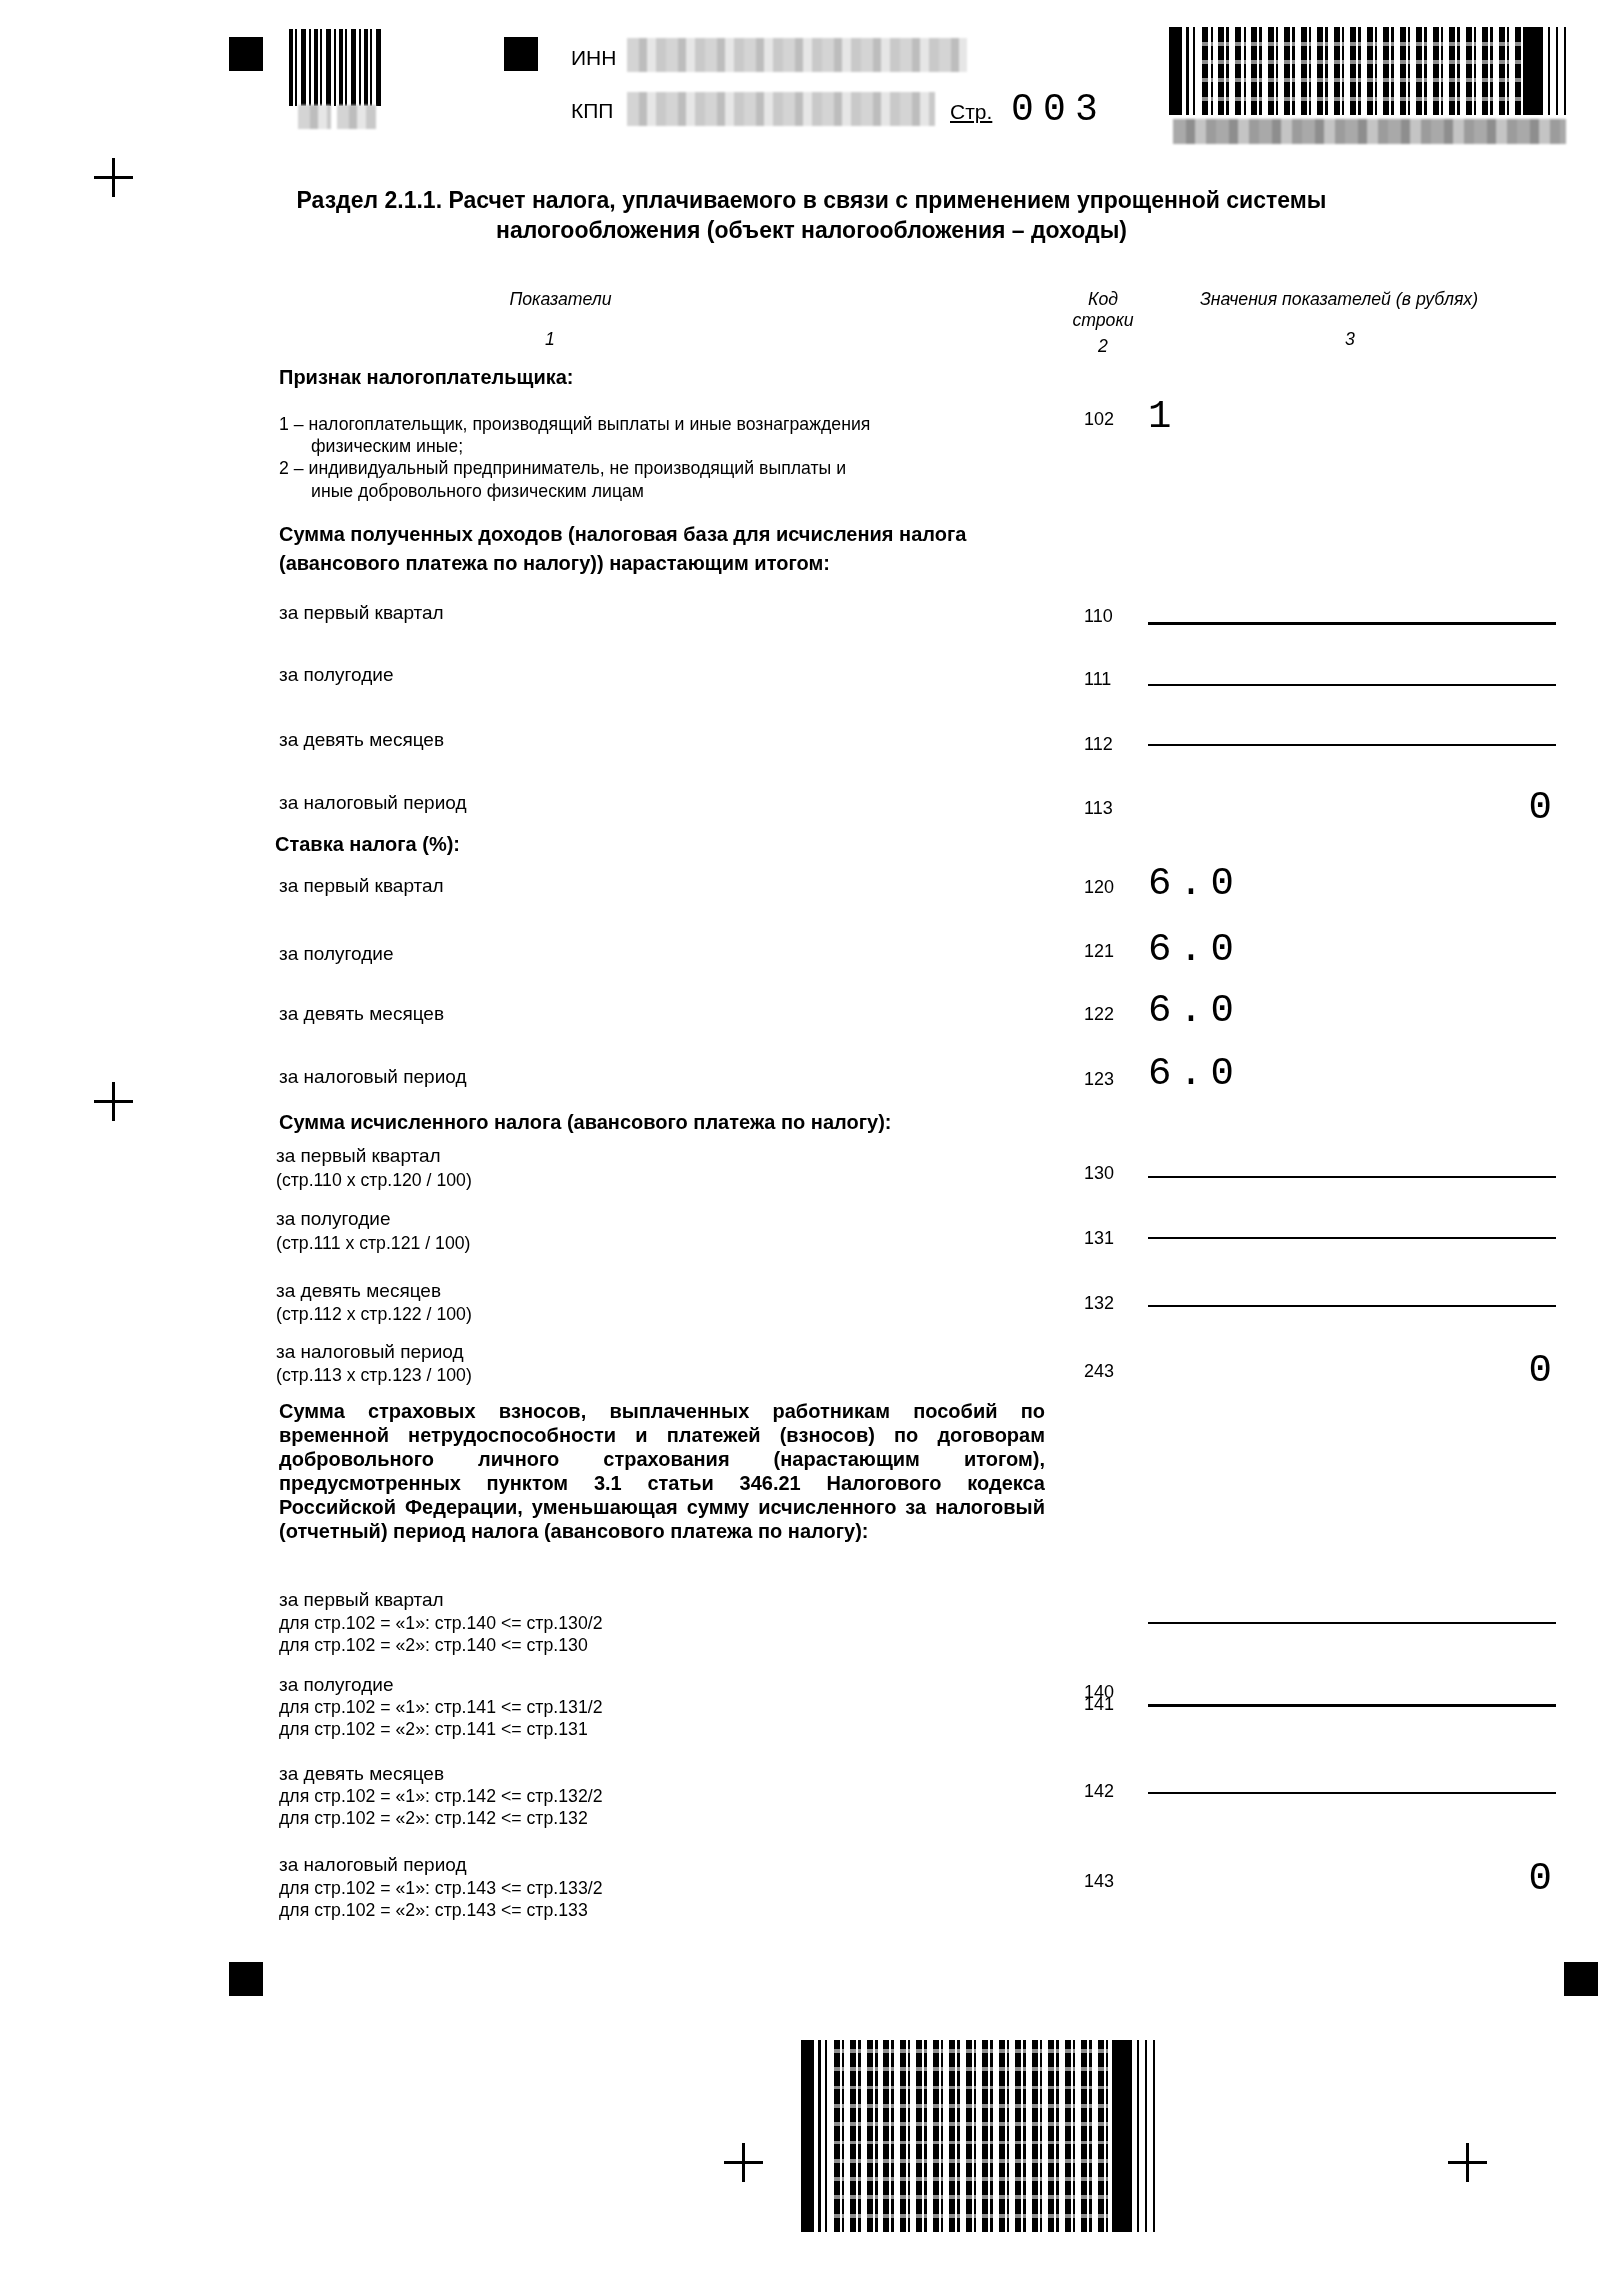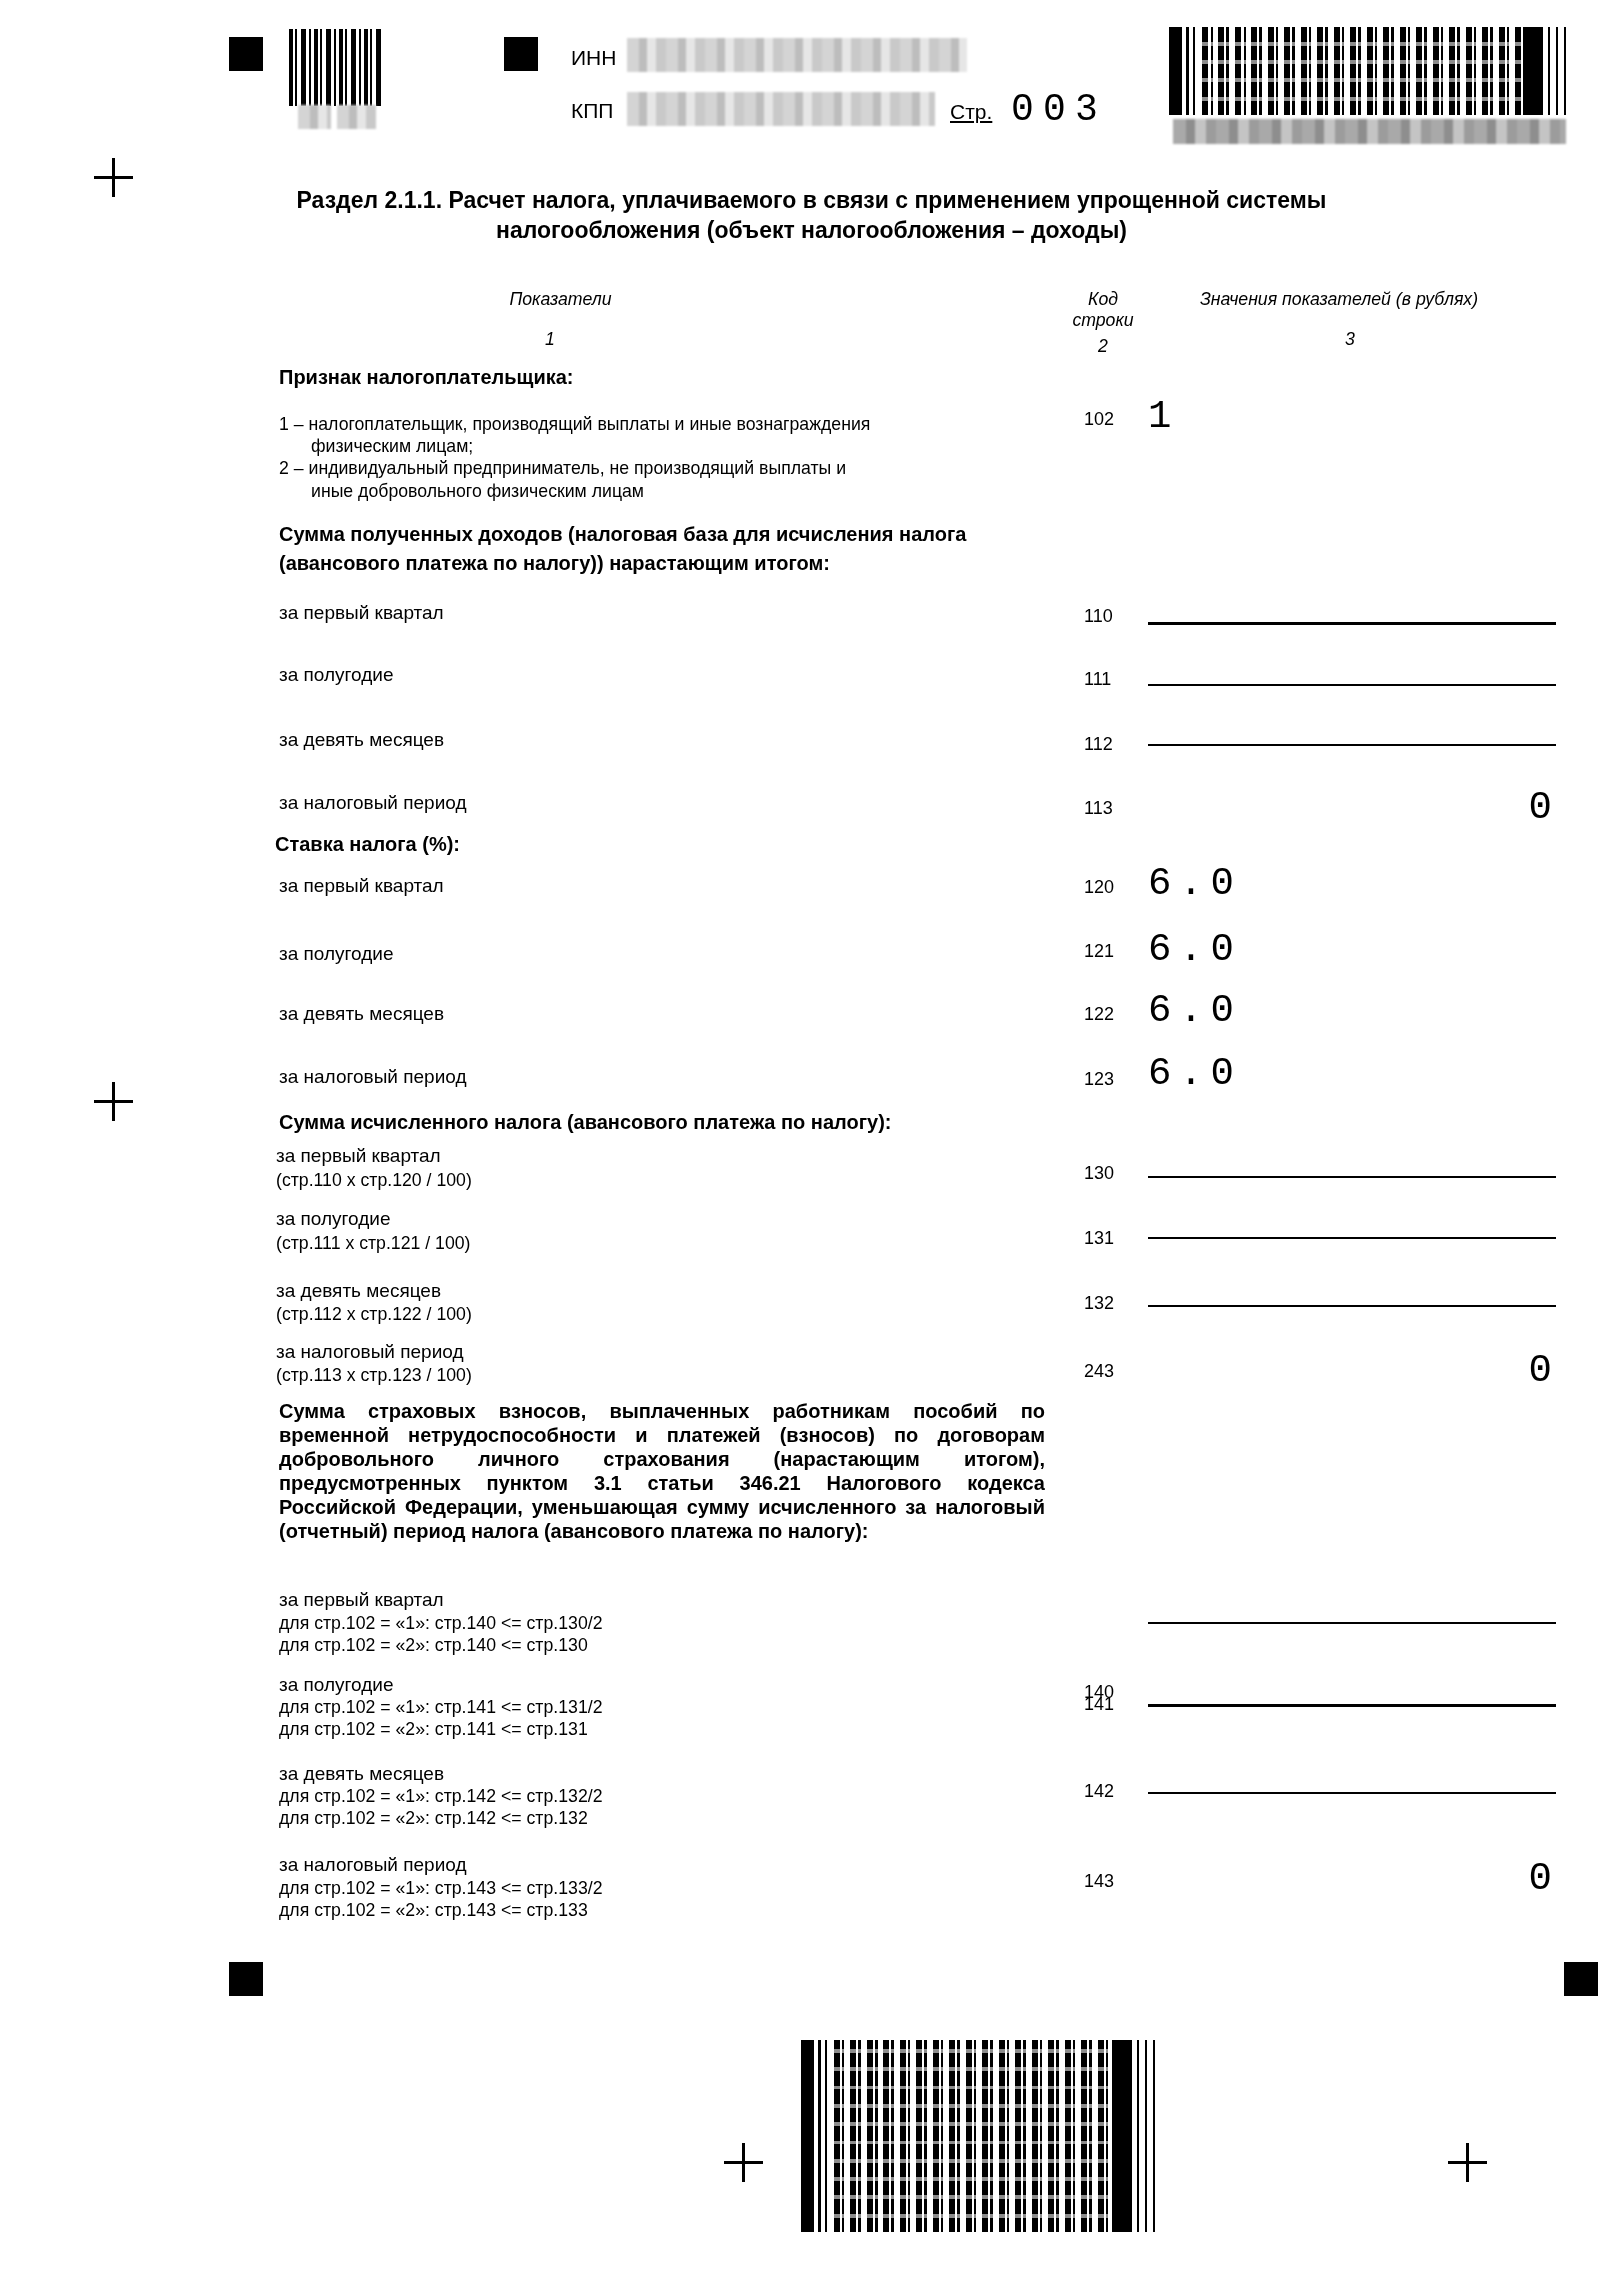--- a/index.html
+++ b/index.html
@@ -61,21 +61,21 @@
 <div class="colhead" style="left:495px;width:131px;top:289px;">Показатели</div>
 <div class="colhead" style="left:1057px;width:92px;top:289px;">Код</div>
 <div class="colhead" style="left:1057px;width:92px;top:310px;">строки</div>
 <div class="colhead" style="left:1169px;width:340px;top:289px;">Значения показателей (в рублях)</div>
 <div class="colhead" style="left:537px;width:26px;top:329px;">1</div>
 <div class="colhead" style="left:1090px;width:26px;top:336px;">2</div>
 <div class="colhead" style="left:1337px;width:26px;top:329px;">3</div>
 
 <div class="label bold" style="top:363px;">Признак налогоплательщика:</div>
 <div class="label small" style="top:413px;">1 – налогоплательщик, производящий выплаты и иные вознаграждения</div>
-<div class="label small" style="top:435px;left:311px;">физическим лицам;</div>
+<div class="label small" style="top:435px;left:311px;">физическим иные;</div>
 <div class="label small" style="top:457px;">2 – индивидуальный предприниматель, не производящий выплаты и</div>
 <div class="label small" style="top:480px;left:311px;">иные  добровольного физическим лицам</div>
 <div class="code" style="top:409px;">102</div>
 <div class="val-left" style="top:395px;">1</div>
 
 <div class="label bold" style="top:520px;">Сумма полученных доходов  (налоговая база для исчисления налога</div>
 <div class="label bold" style="top:549px;">(авансового платежа по налогу)) нарастающим итогом:</div>
 
 <div class="label" style="top:601px;">за первый квартал</div>
 <div class="code" style="top:606px;">110</div>

